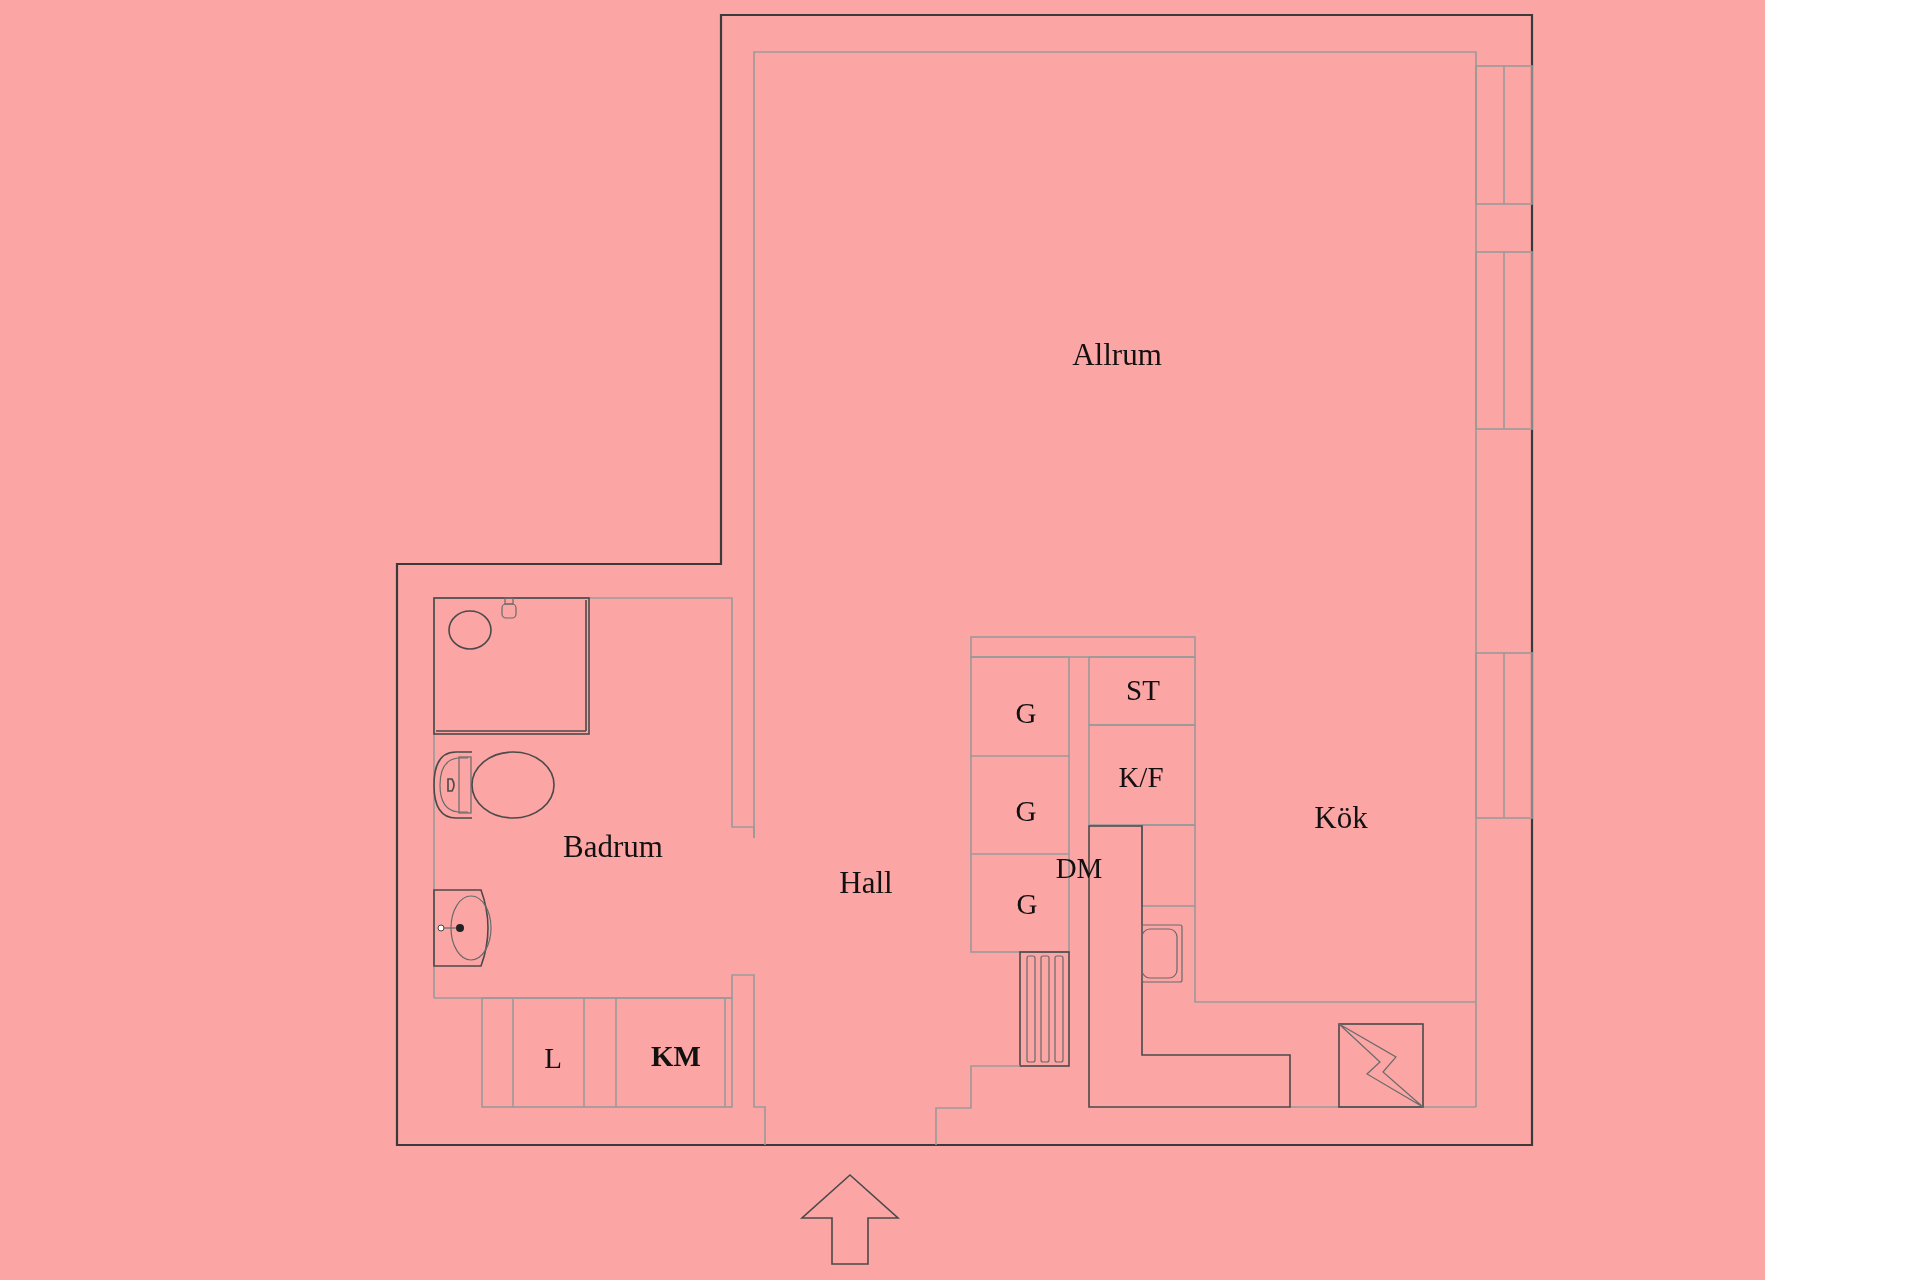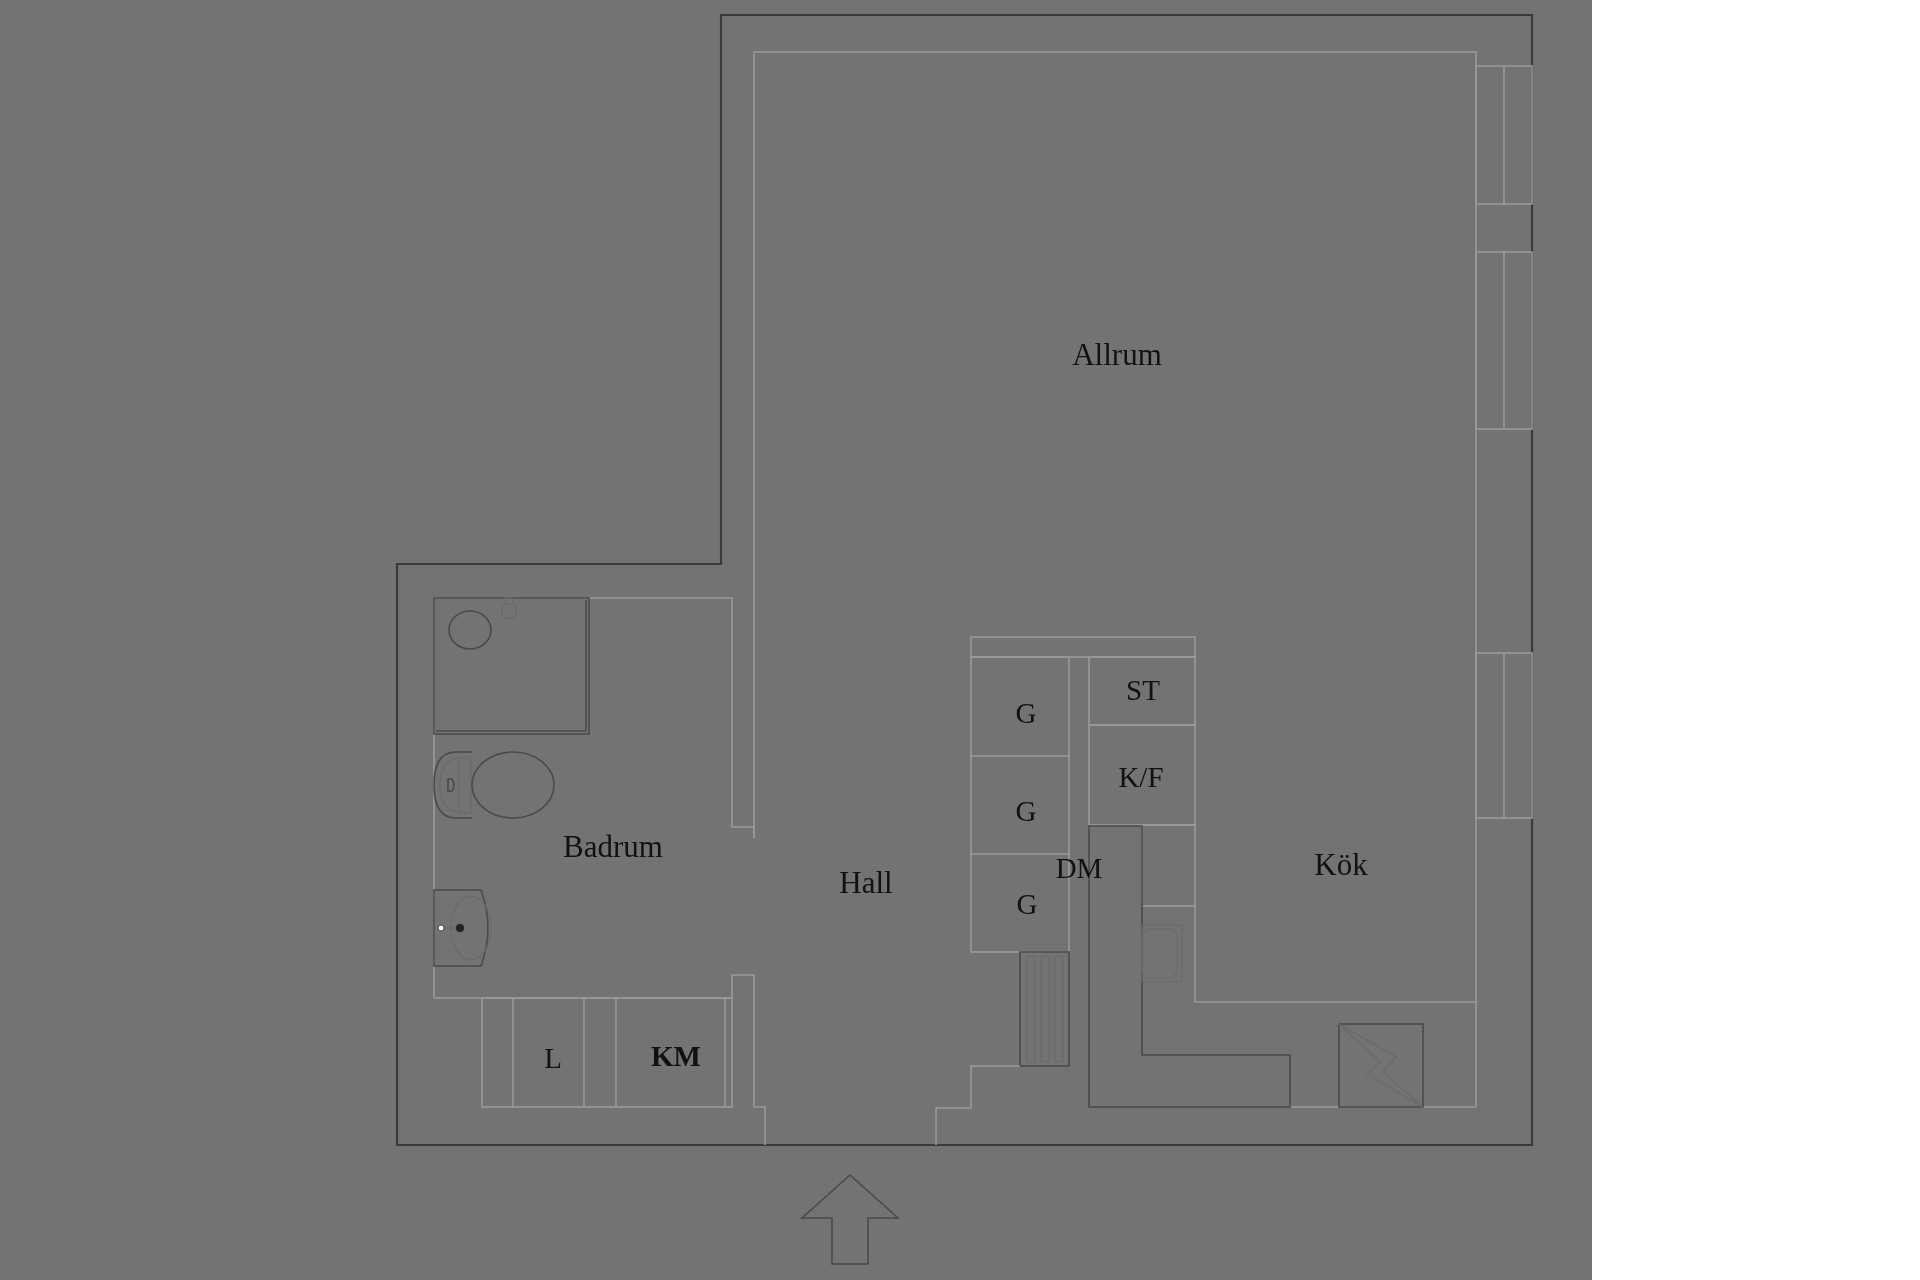--- a/index.html
+++ b/index.html
@@ -1,16 +1,16 @@
 <!DOCTYPE html>
 <html><head>
 <meta charset="utf-8">
 <style>
   html, body { margin: 0; padding: 0; background: #ffffff; }
-  #stage { position: relative; width: 1592px; height: 1280px; background: #737373; overflow: hidden; }
+  #stage { position: relative; width: 1765px; height: 1280px; background: #fca5a5; overflow: hidden; }
   svg#plan { position: absolute; left: 0; top: 0; width: 1920px; height: 1280px; }
   .outer { fill: none; stroke: #3a3a3a; stroke-width: 2.2; }
   .inner { fill: none; stroke: #9a9a9a; stroke-width: 1.6; }
   .dark  { fill: none; stroke: #4a4a4a; stroke-width: 1.6; }
   .thin  { fill: none; stroke: #6a6a6a; stroke-width: 1.2; }
   .label {
     position: absolute;
     font-family: "DejaVu Serif", "Liberation Serif", serif;
     color: #111111;
     white-space: nowrap;
@@ -114,21 +114,21 @@
       <rect class="dark" x="1339" y="1024" width="84" height="83"></rect>
       <path class="thin" d="M1339,1024 L1396,1057 L1383,1072 L1423,1107 L1367,1074 L1380,1062 Z"></path>
     </g>
 
     <path class="dark" d="M850,1175 L898,1218 L868,1218 L868,1264 L832,1264 L832,1218 L802,1218 Z"></path>
   </svg>
 
   <div class="label room" style="left:1117px; top:354px;">Allrum</div>
   <div class="label room" style="left:613px; top:846px;">Badrum</div>
   <div class="label room" style="left:866px; top:882px;">Hall</div>
-  <div class="label room" style="left:1341px; top:864px;">Kök</div>
+  <div class="label room" style="left:1341px; top:817px;">Kök</div>
 
   <div class="label fixt" style="left:1026px; top:713px;">G</div>
   <div class="label fixt" style="left:1026px; top:811px;">G</div>
   <div class="label fixt" style="left:1027px; top:904px;">G</div>
   <div class="label fixt" style="left:1143px; top:690px;text-align:center;">ST</div>
   <div class="label fixt" style="left:1141px; top:777px;">K/F</div>
   <div class="label fixt" style="left:1079px; top:868px;">DM</div>
   <div class="label fixt" style="left:553px; top:1058px;">L</div>
   <div class="label fixt" style="left:676px; top:1056px;font-weight:bold;">KM</div>
 </div>

